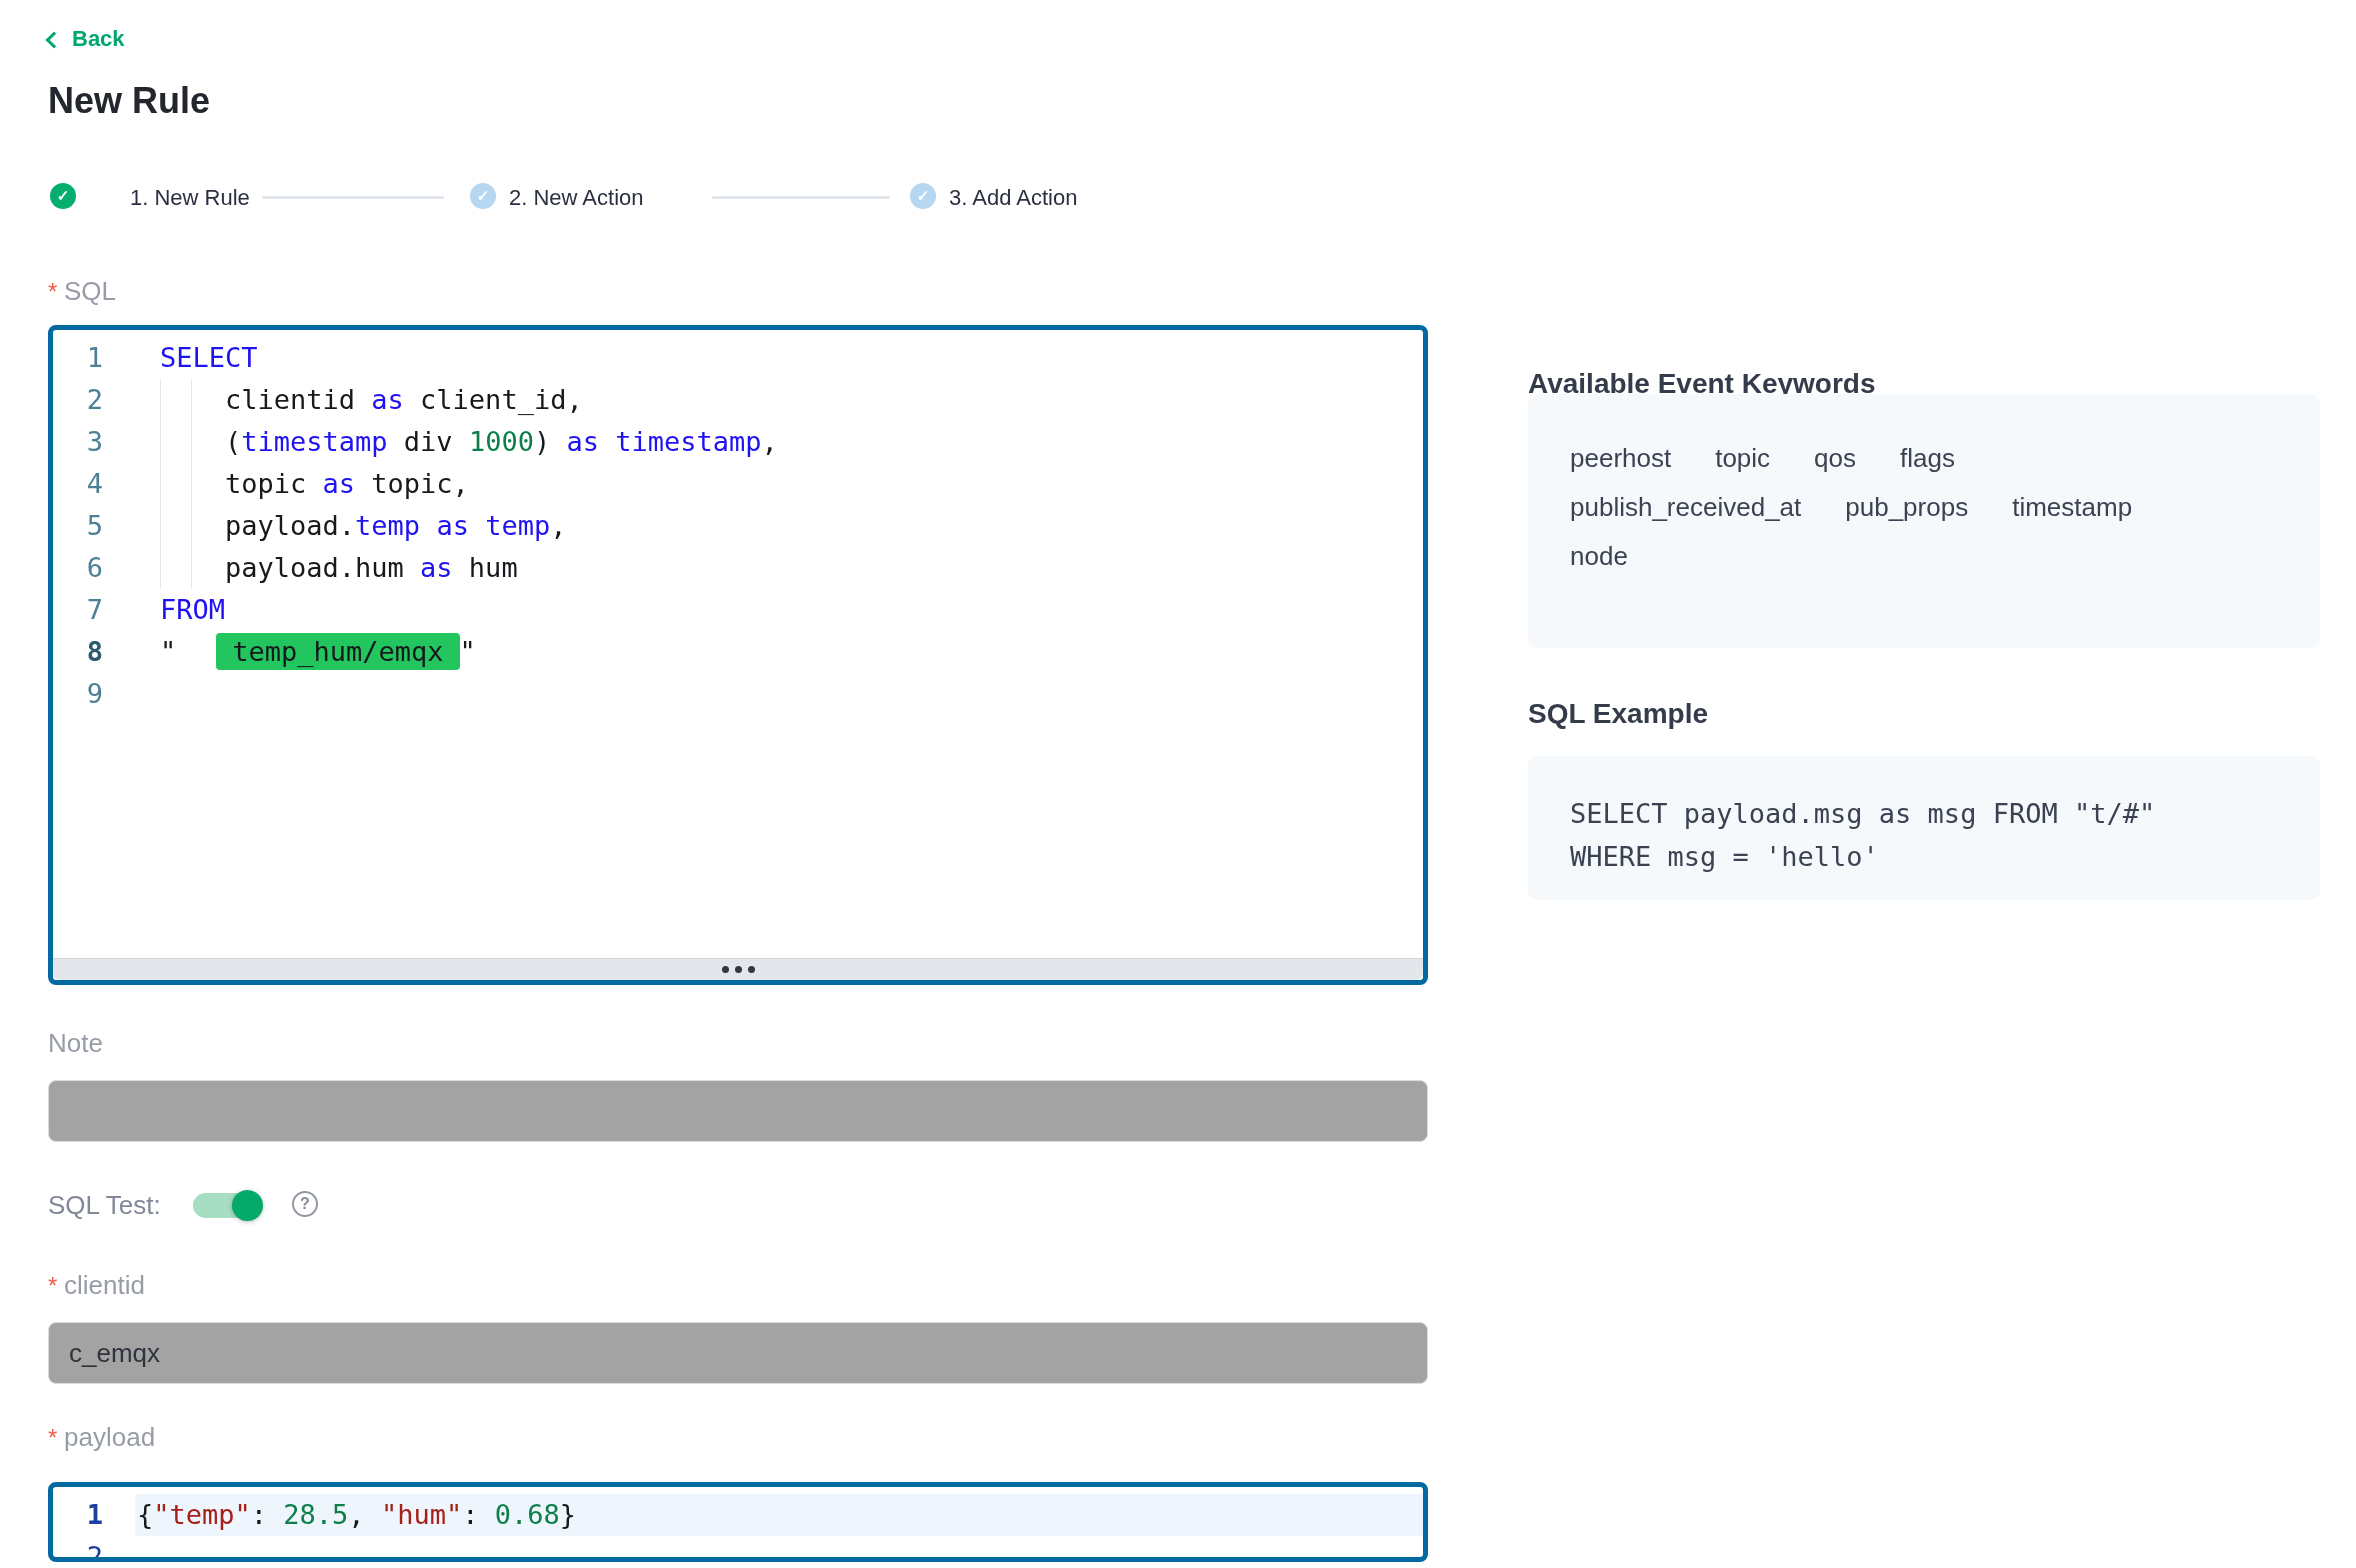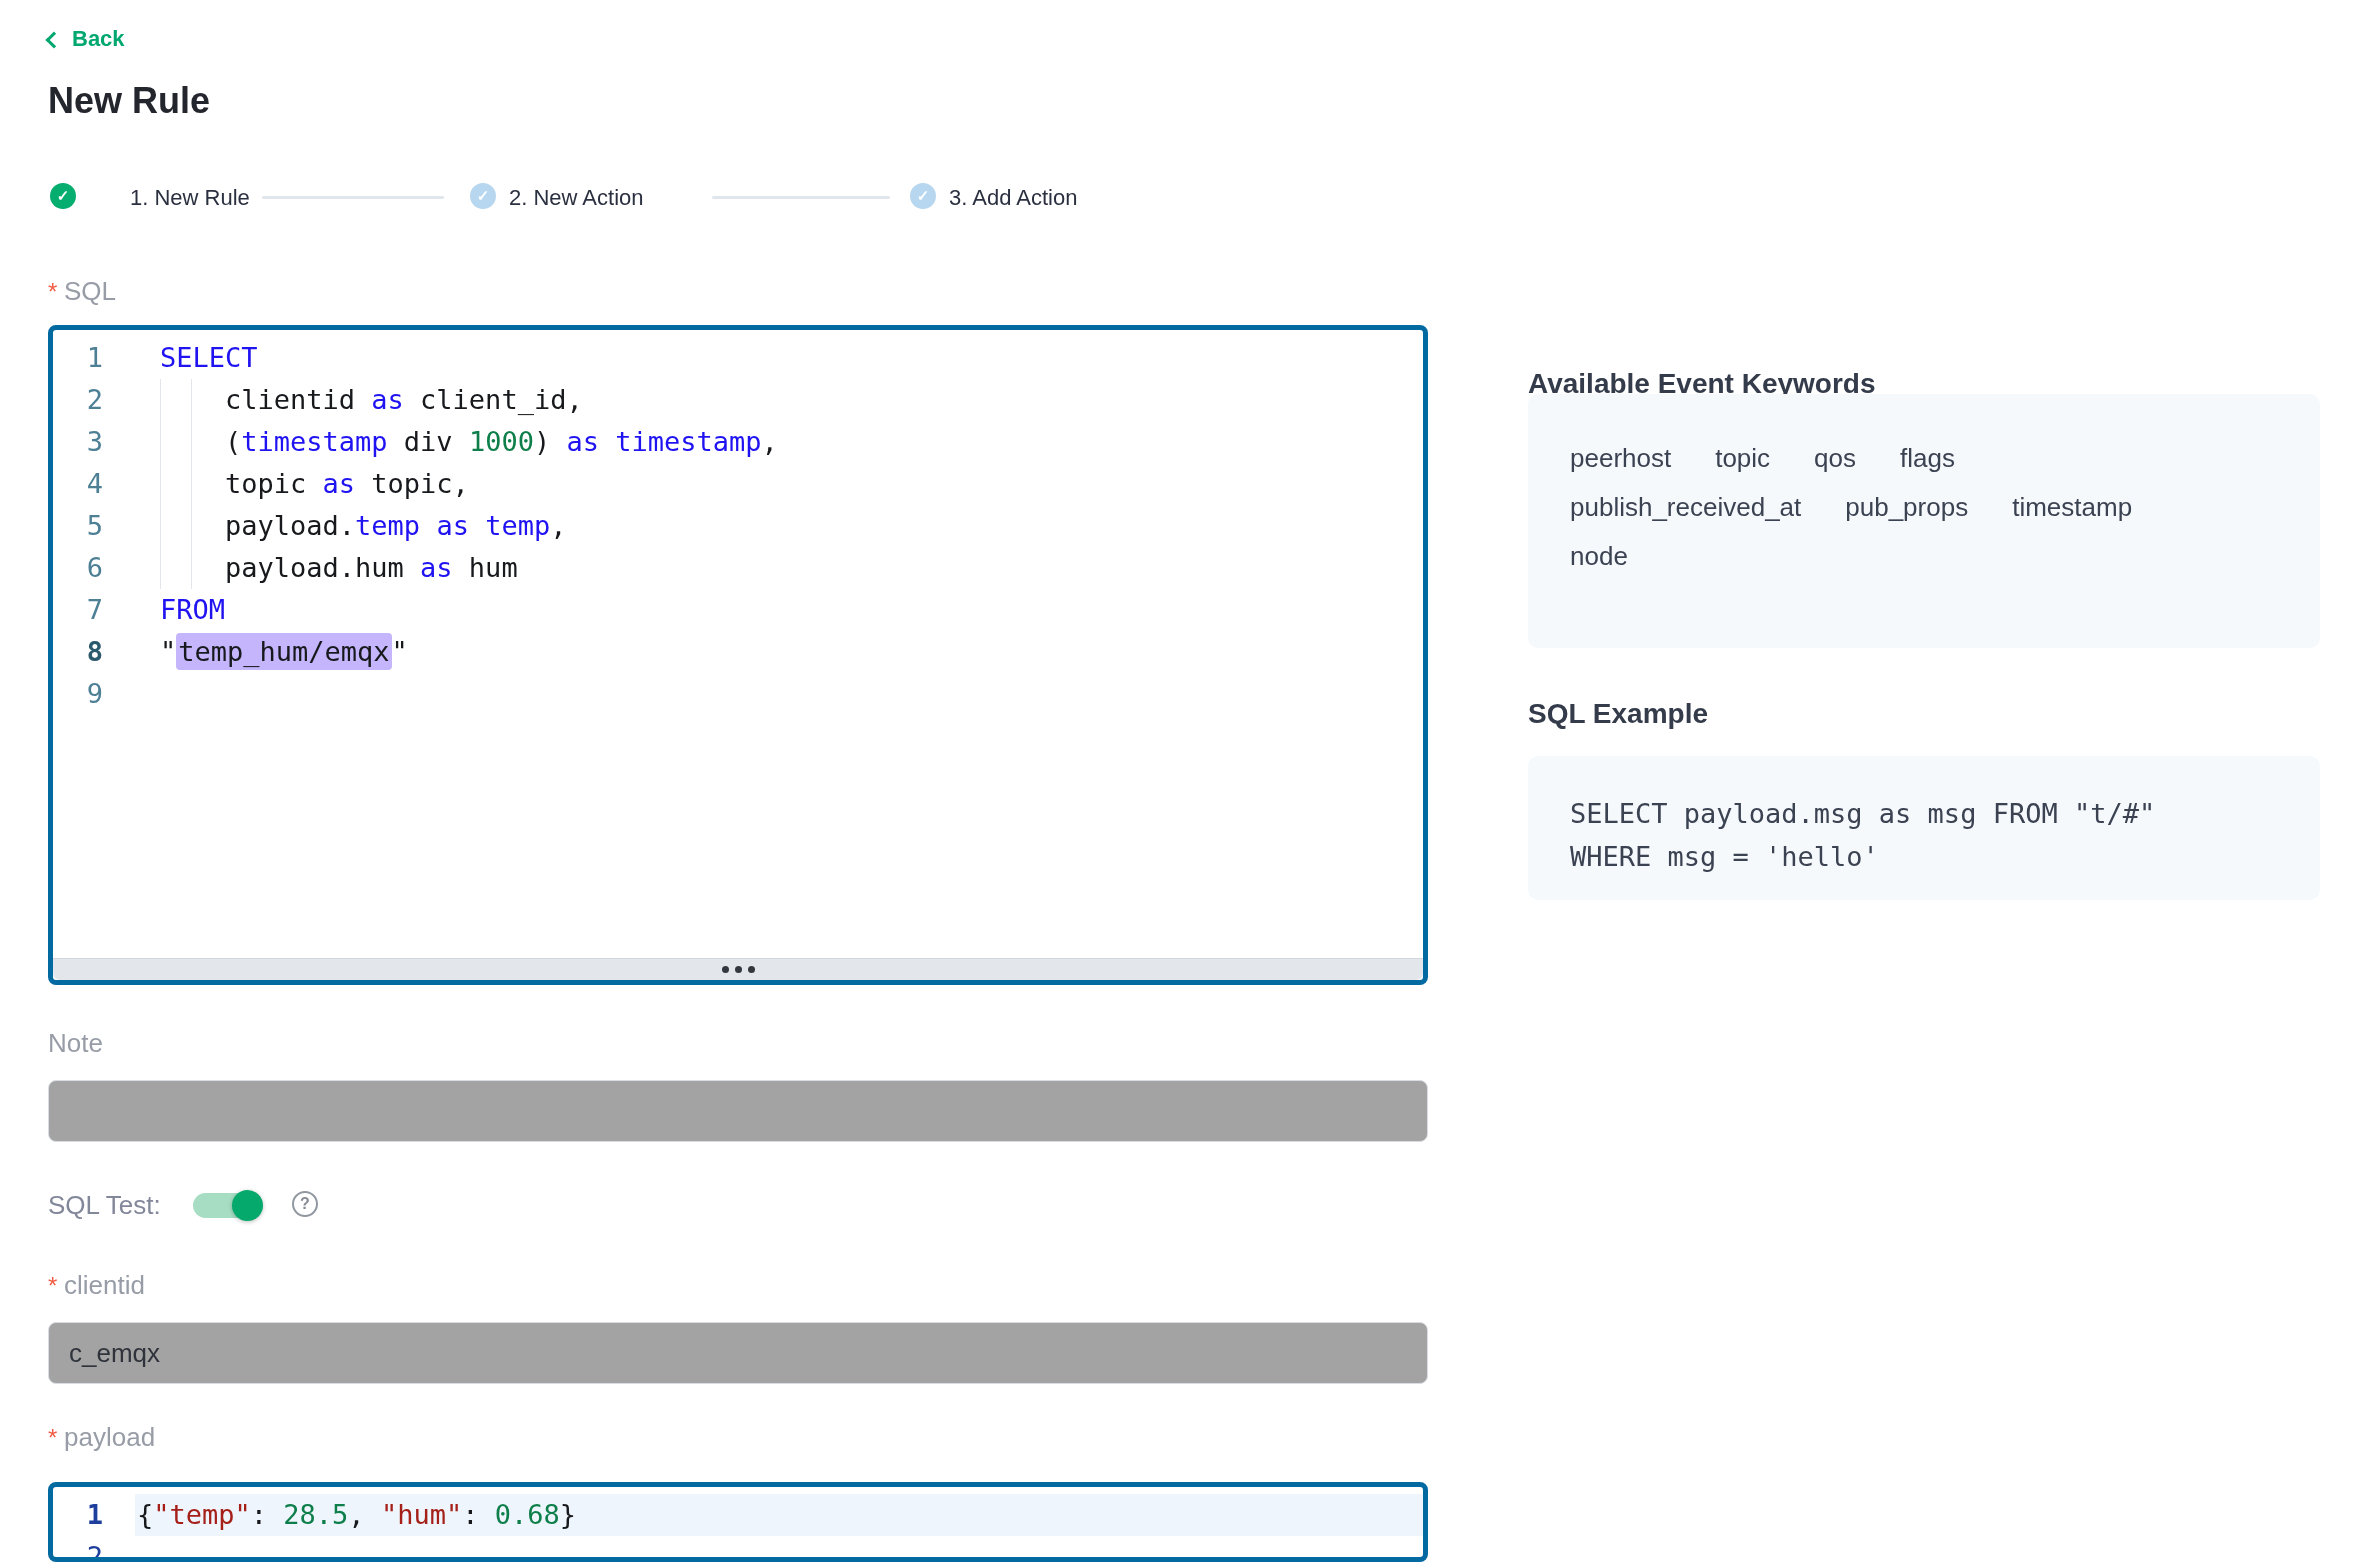--- a/index.html
+++ b/index.html
@@ -38,21 +38,21 @@
               font-family:"DejaVu Sans Mono", monospace; font-size:27px; }
   .ln { display:inline-block; width:50px; text-align:right; color:#4d7f95;
         font-family:"DejaVu Sans Mono", monospace; font-size:27px; }
   .ln-active { color:#2c5a6d; font-weight:bold; }
   .code-main { margin-left:57px; }
   .code-payload { margin-left:34px; }
   .tok-kw { color:#2013f2; }
   .tok-num { color:#0e7f4a; }
   .tok-pl { color:#17191d; }
   .tok-str { color:#a6201a; }
-  .tok-hl { color:#17191d; background:#c4b5fd; border-radius:4px; padding:3px 2px; }
+  .tok-hl { color:#17191d; background:#22c55e; border-radius:4px; padding:3px 16px;margin-left:40px; }
   .indent-guide { position:absolute; width:1px; background:#e2e5e9; }
   .resize-bar { position:absolute; left:0; right:0; bottom:0; height:22px; background:#e3e6ea;
                 border-top:1px solid #d2d6db; border-radius:0 0 7px 7px;
                 display:flex; align-items:center; justify-content:center; gap:6px; cursor:row-resize; }
   .dot { width:7px; height:7px; border-radius:50%; background:#33383f; }
 
   
   .pj-row-active { background:linear-gradient(to right, #ffffff 82px, #eef5fc 82px); }
 
   

